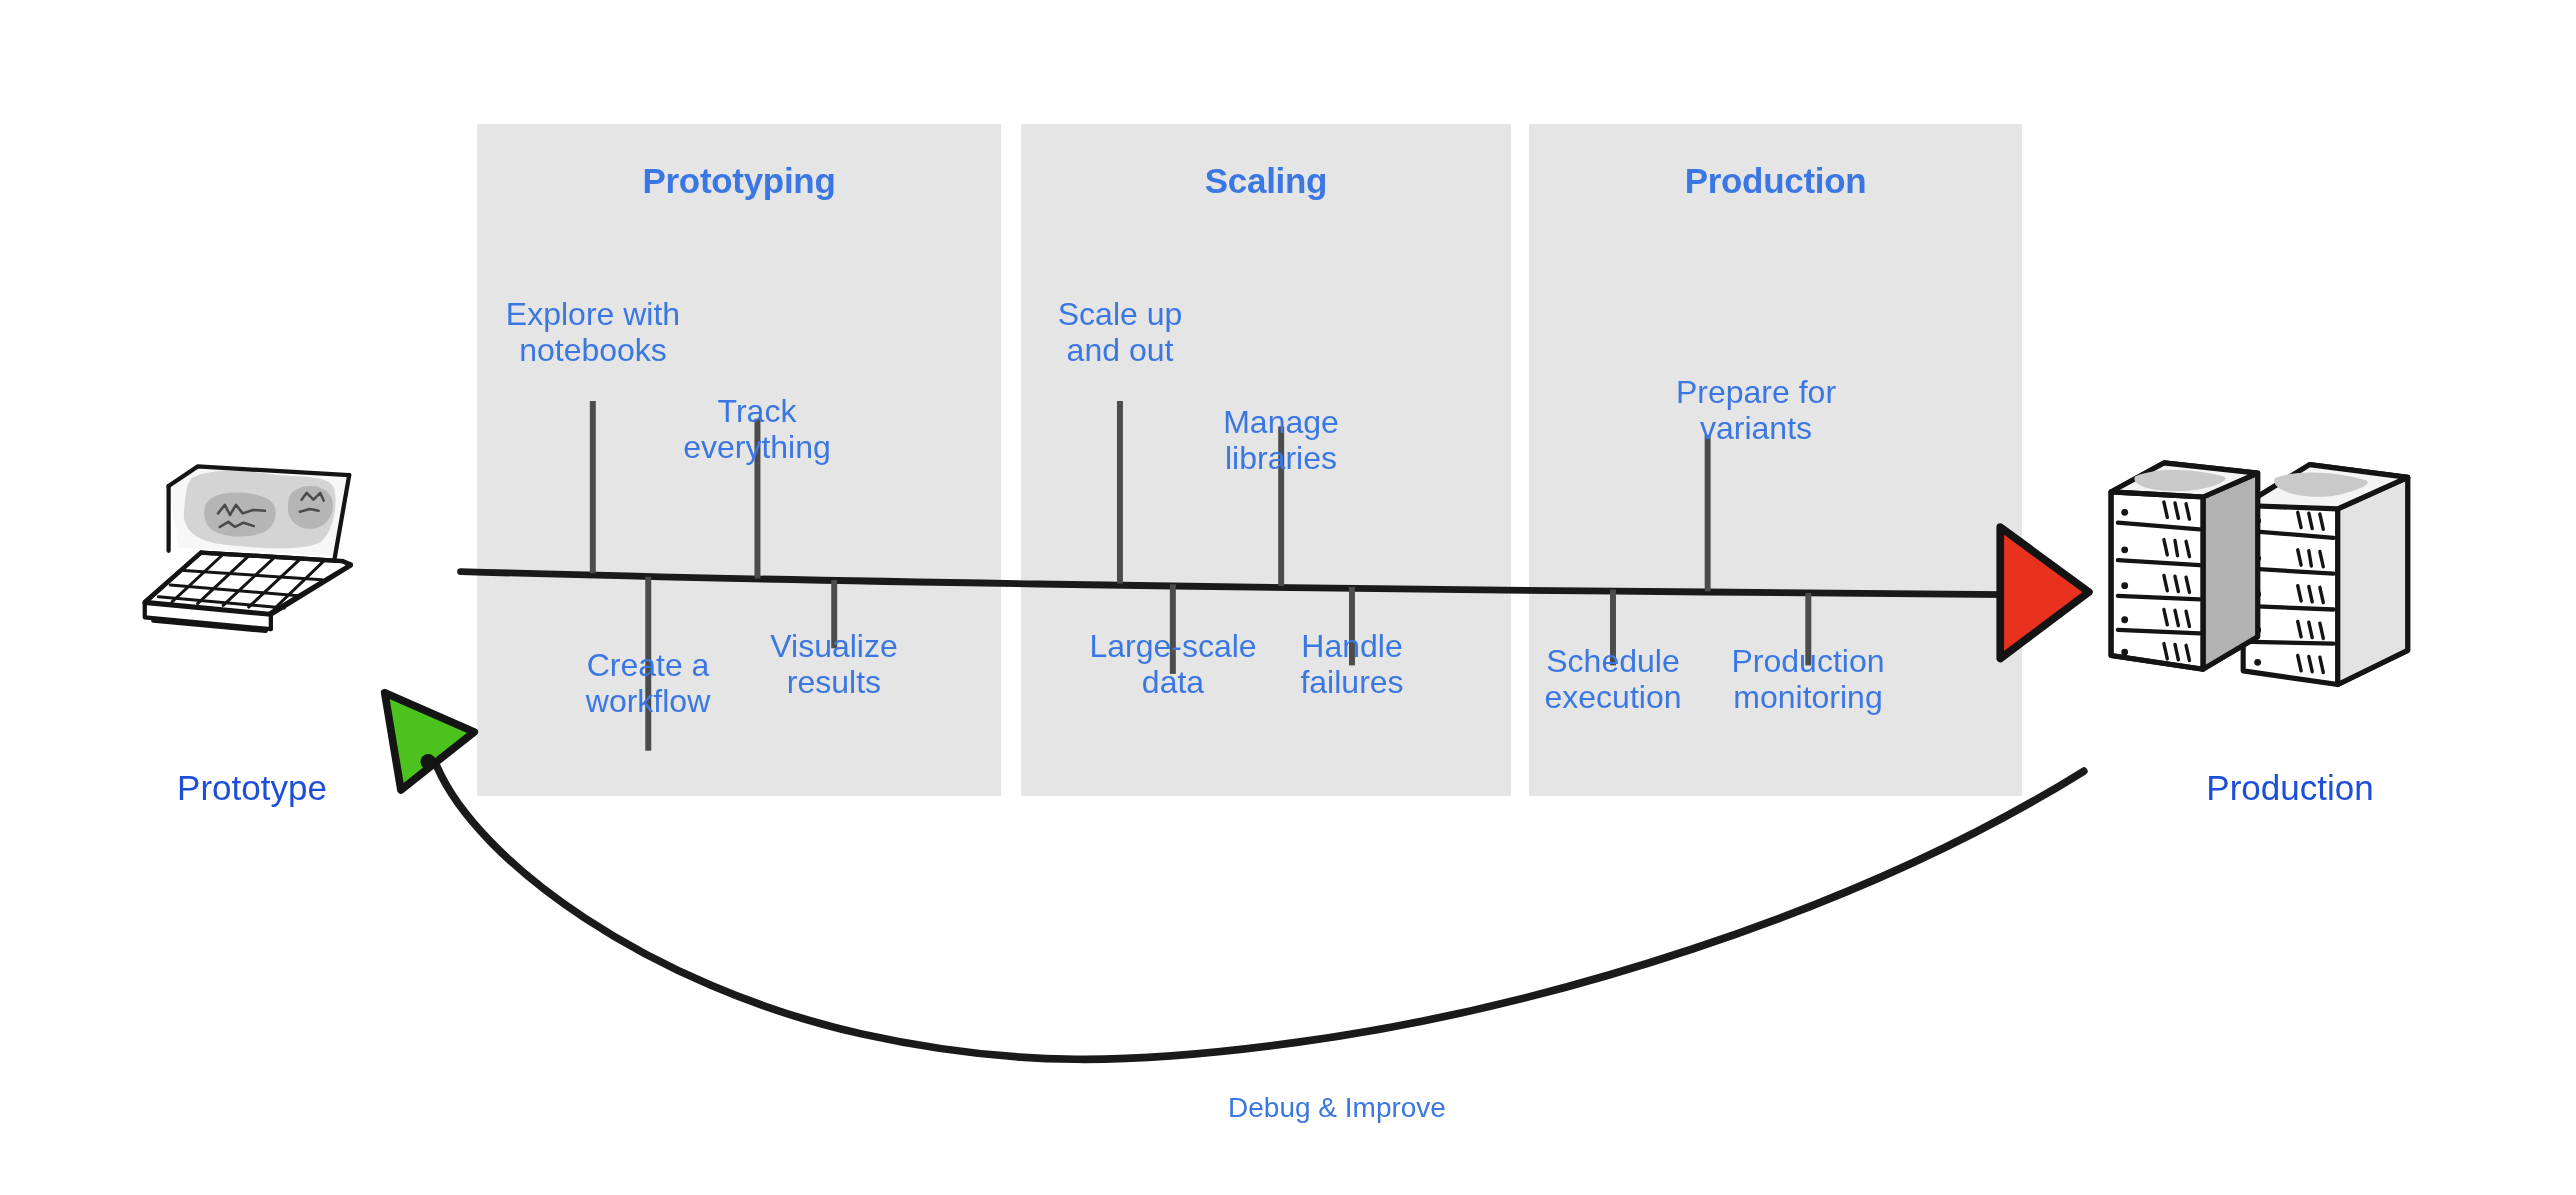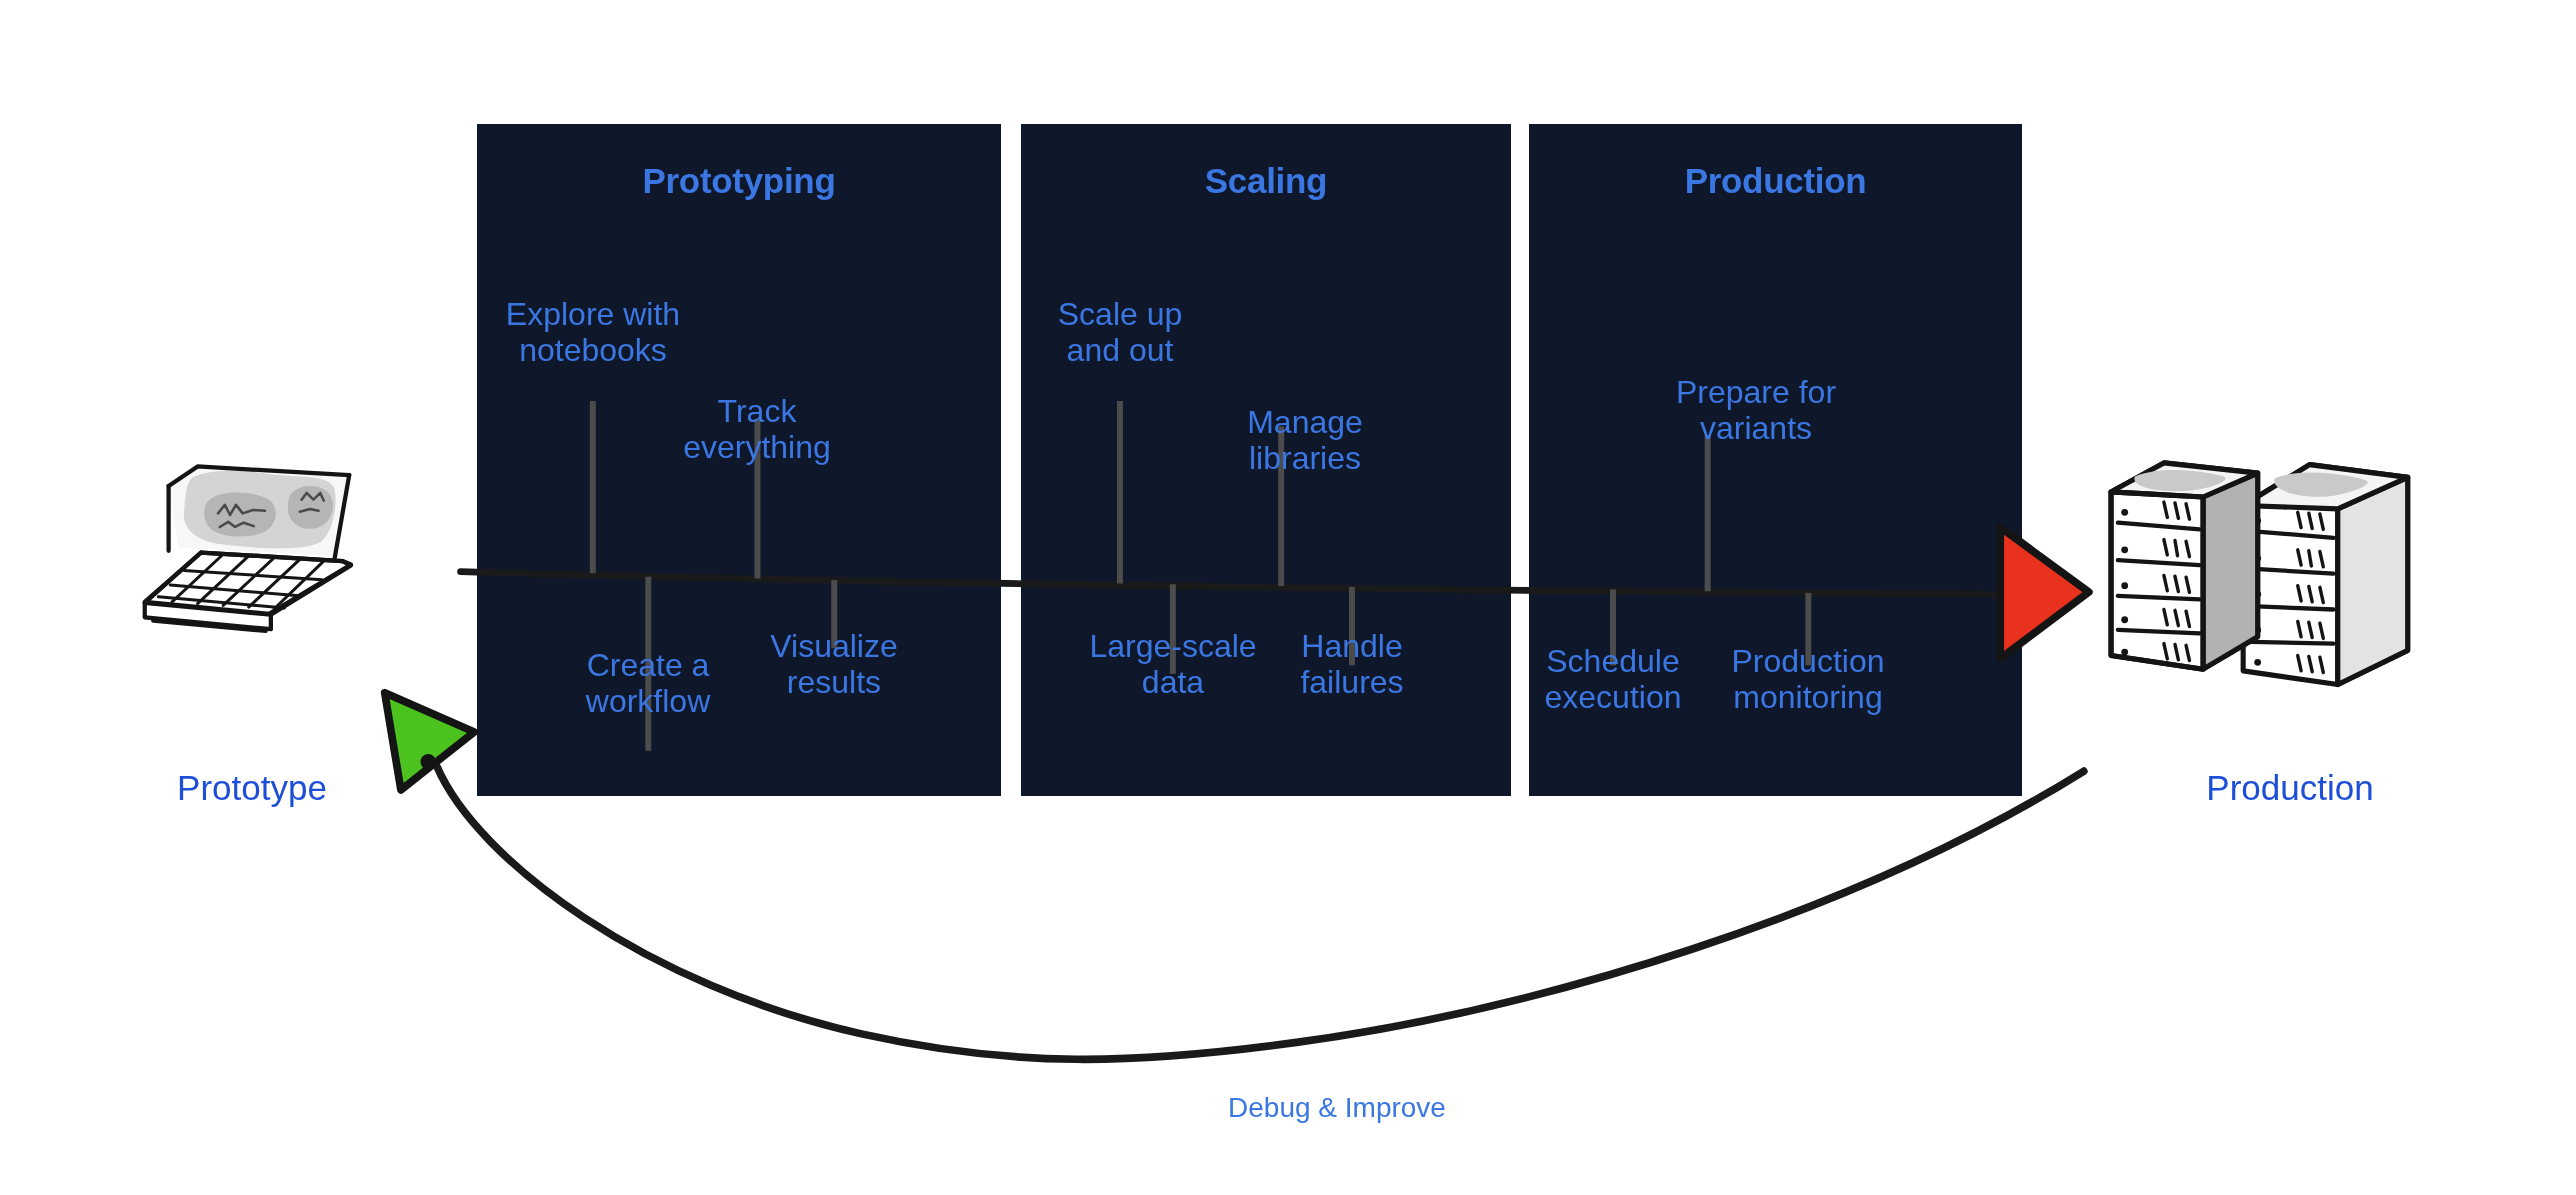--- a/index.html
+++ b/index.html
@@ -10,21 +10,21 @@
   #stage {
     position: relative;
     width: 2576px;
     height: 1196px;
     background: #ffffff;
     font-family: "Liberation Sans", sans-serif;
     overflow: hidden;
   }
   .panel {
     position: absolute;
-    background: #0f172a;
+    background: #e5e5e5;
     top: 124px;
     height: 672px;
   }
   #panel-0 { left: 477px;  width: 524px; }
   #panel-1 { left: 1021px; width: 490px; }
   #panel-2 { left: 1529px; width: 493px; }
 
   .panel-title {
     position: absolute;
     width: 100%;
@@ -231,21 +231,21 @@
 workflow</div>
   <div class="milestone-label above" style="left:757px; top:394px;">Track
 everything</div>
   <div class="milestone-label below" style="left:834px; top:629px;">Visualize
 results</div>
 
   <div class="milestone-label above" style="left:1120px; top:297px;">Scale up
 and out</div>
   <div class="milestone-label below" style="left:1173px; top:629px;">Large-scale
 data</div>
-  <div class="milestone-label above" style="left:1281px; top:405px;margin-left:24px;">Manage
+  <div class="milestone-label above" style="left:1281px; top:405px;">Manage
 libraries</div>
   <div class="milestone-label below" style="left:1352px; top:629px;">Handle
 failures</div>
 
   <div class="milestone-label below" style="left:1613px; top:644px;">Schedule
 execution</div>
   <div class="milestone-label above" style="left:1708px; top:375px;margin-left:48px;">Prepare for
 variants</div>
   <div class="milestone-label below" style="left:1808px; top:644px;">Production
 monitoring</div>

